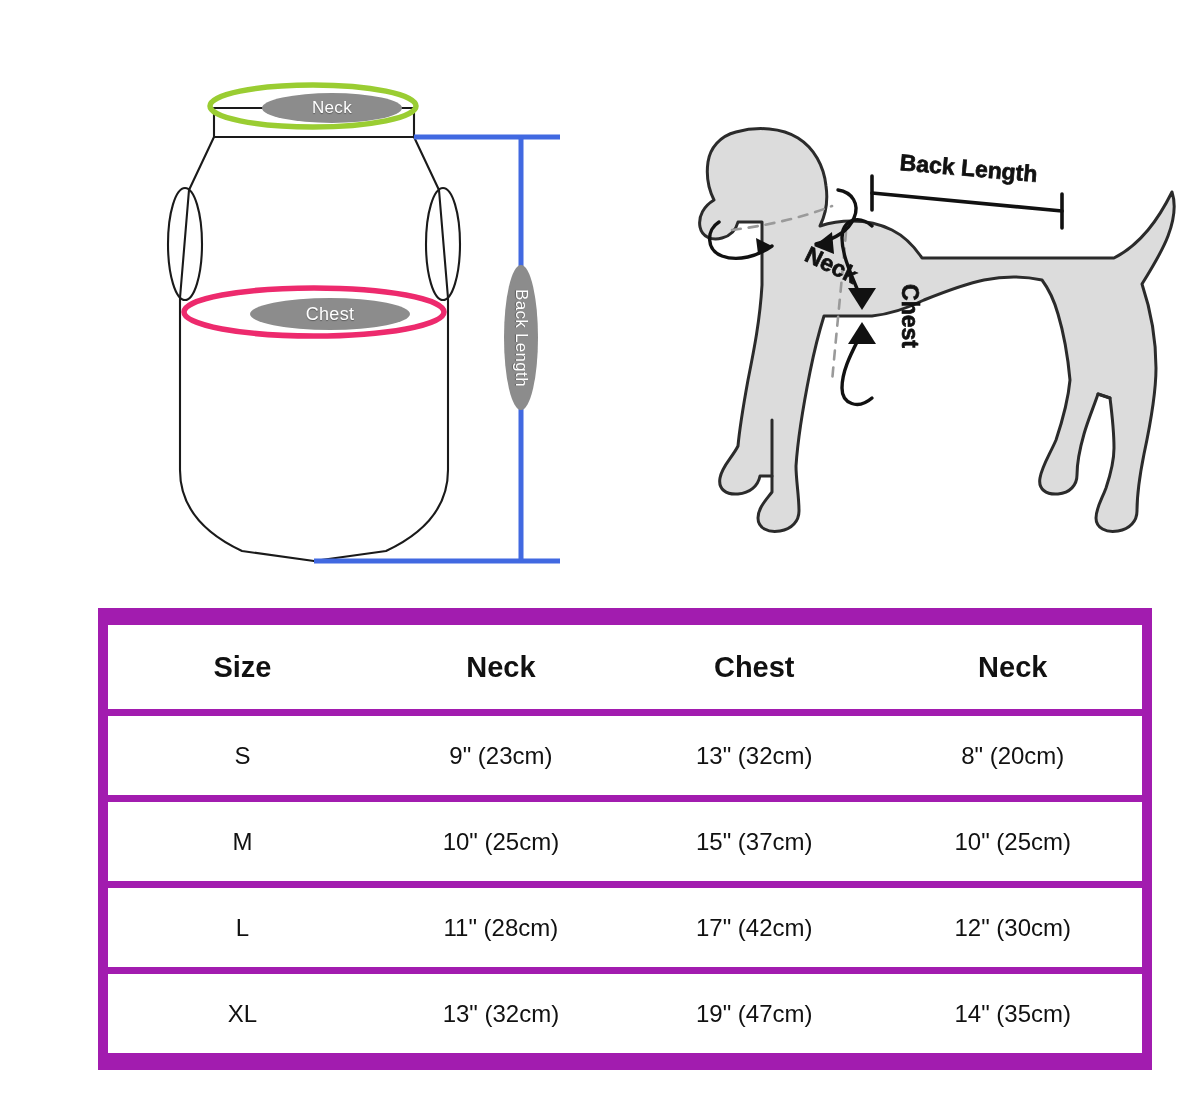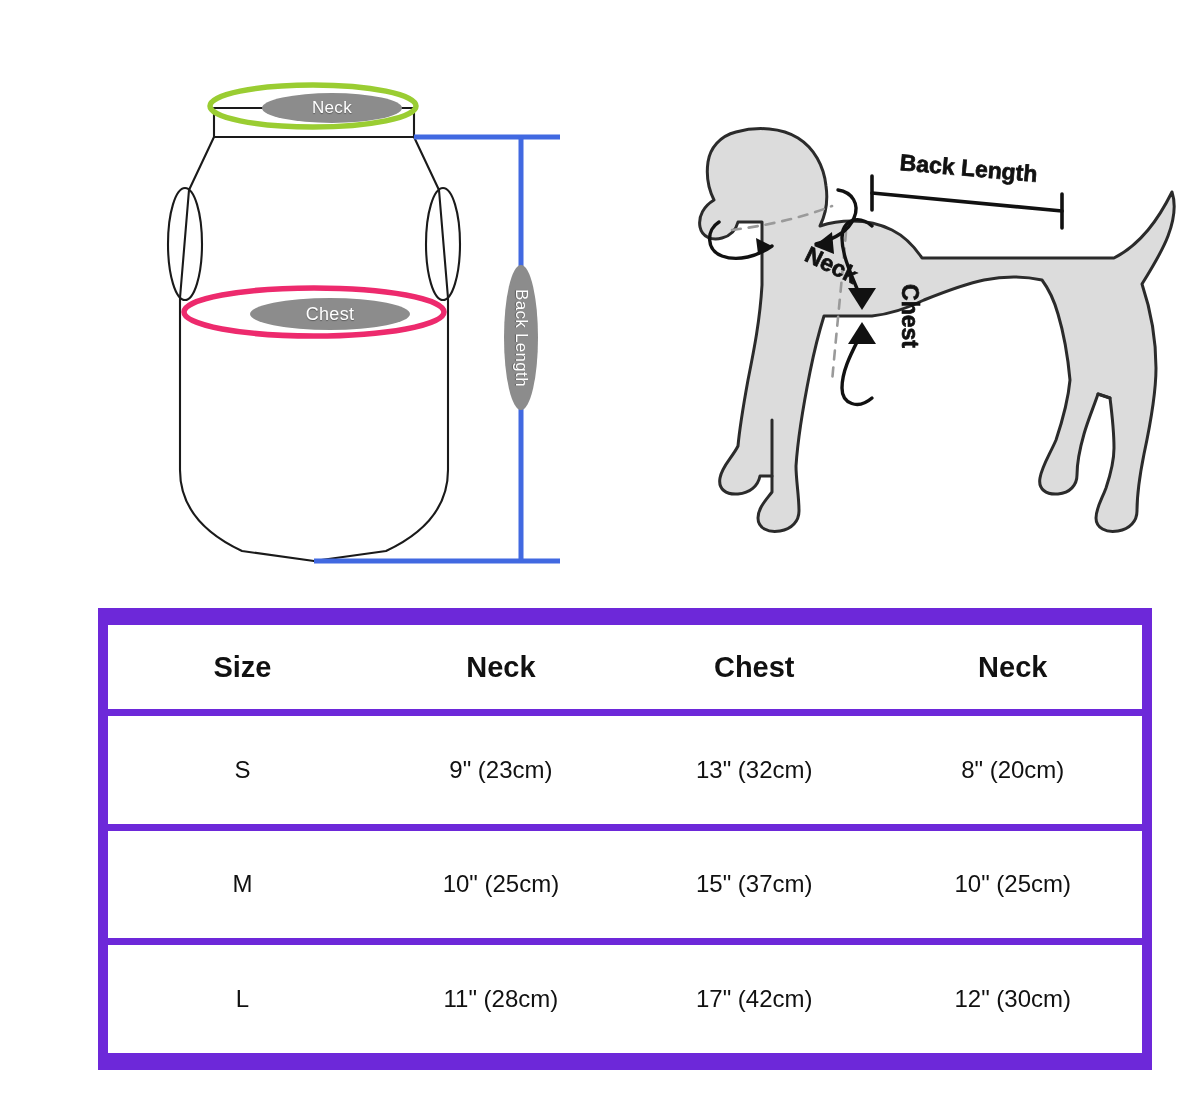--- a/index.html
+++ b/index.html
@@ -85,21 +85,21 @@
     display: block;
   }
 
   
   .size-table-wrap {
     position: absolute;
     left: 62px;
     top: 608px;
     width: 1054px;
     height: 462px;
-    background: #6d28d9;
+    background: #a21caf;
     box-sizing: border-box;
     padding: 10px;
   }
   table.size-table {
     width: 100%;
     height: 100%;
     border-collapse: separate;
     border-spacing: 0 7px;
     table-layout: fixed;
   }
@@ -299,17 +299,23 @@
           <td>10" (25cm)</td>
           <td>15" (37cm)</td>
           <td>10" (25cm)</td>
         </tr>
         <tr>
           <td>L</td>
           <td>11" (28cm)</td>
           <td>17" (42cm)</td>
           <td>12" (30cm)</td>
         </tr>
+        <tr>
+          <td>XL</td>
+          <td>13" (32cm)</td>
+          <td>19" (47cm)</td>
+          <td>14" (35cm)</td>
+        </tr>
       </tbody>
     </table>
   </div>
 
 </div>
 
 </body></html>

